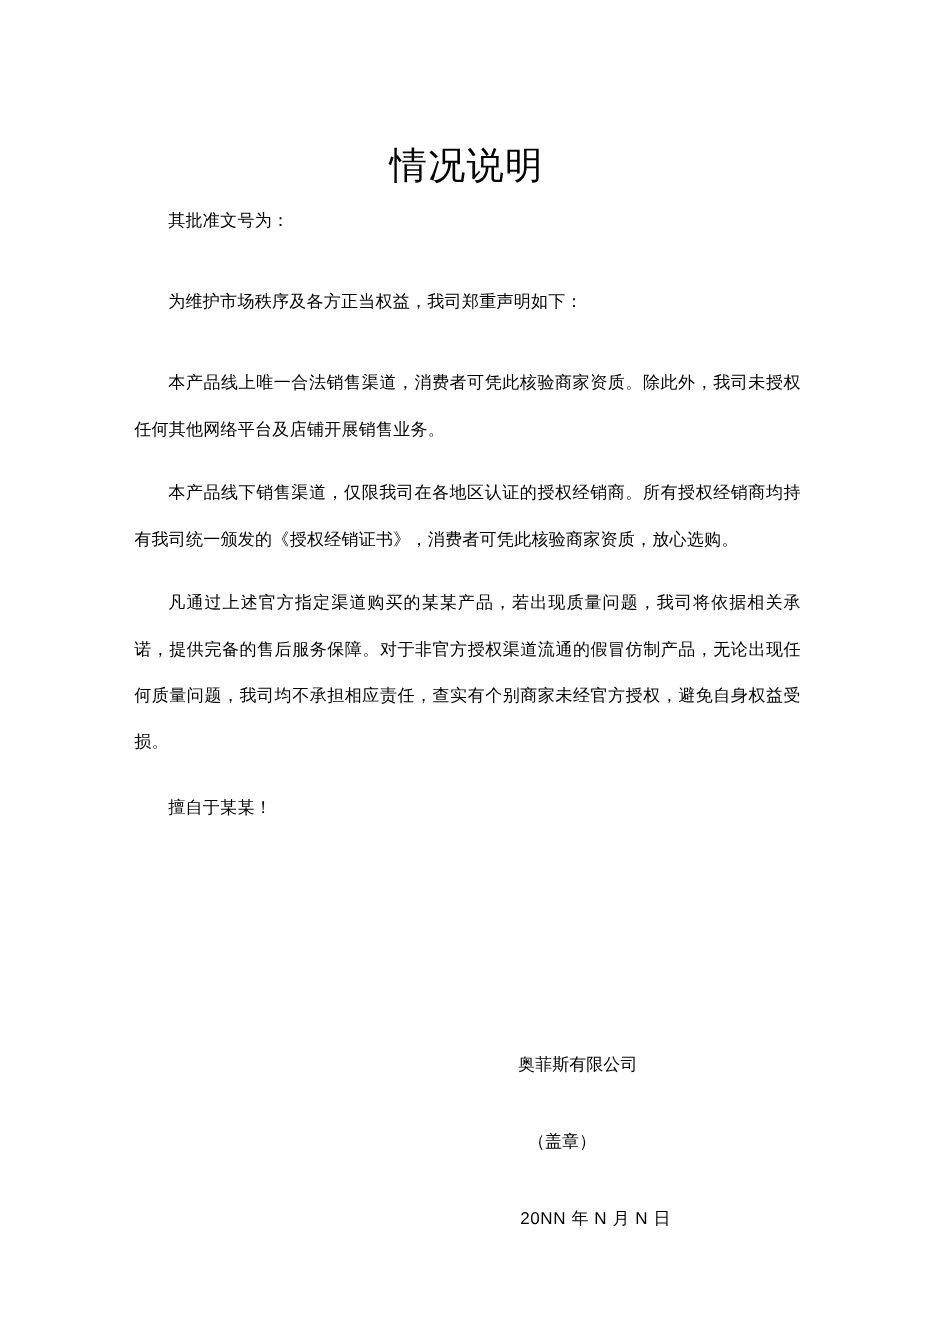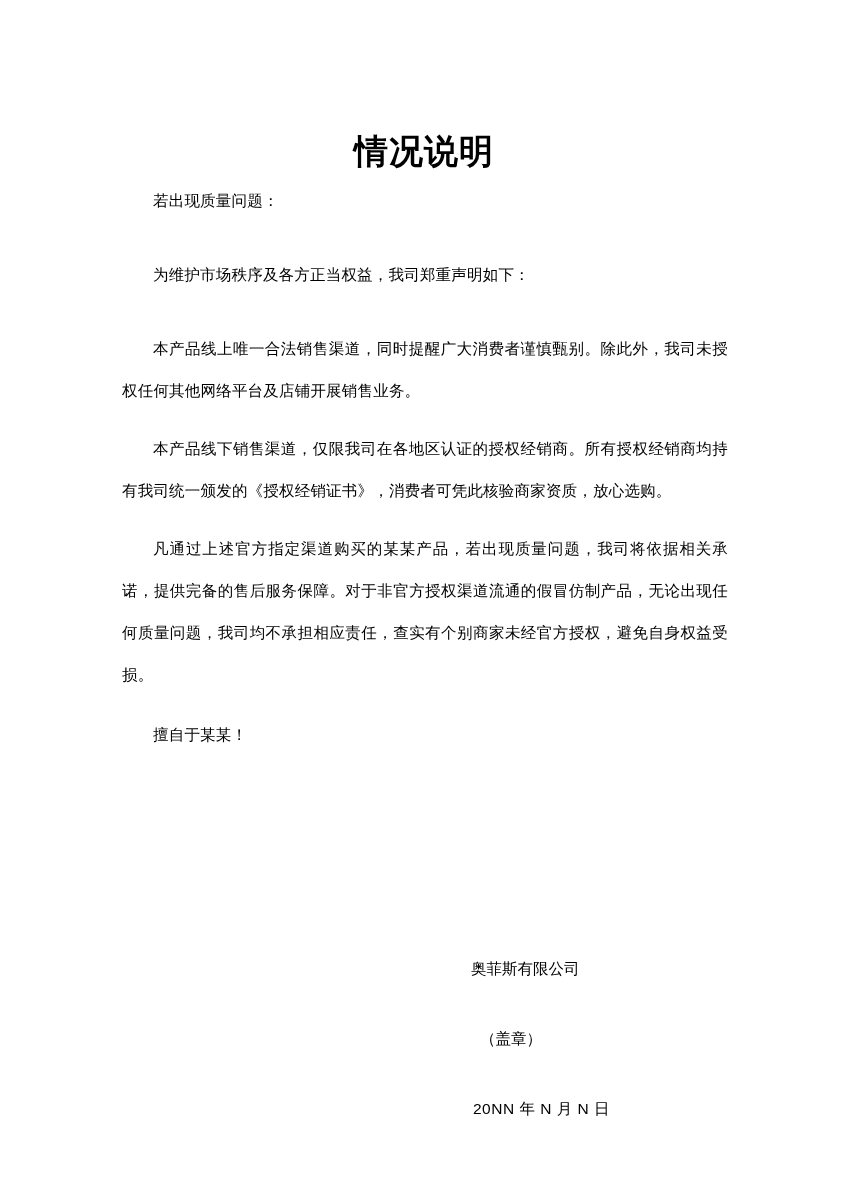--- a/index.html
+++ b/index.html
@@ -24,21 +24,21 @@
     overflow: hidden;
   }
 
   .doc-title {
     position: absolute;
     left: 0;
     top: 106px;
     width: 848px;
     text-align: center;
     font-size: 34px;
-    font-weight: bold;
+    font-weight: normal;
     letter-spacing: 1px;
     line-height: 44px;
   }
 
   .body-block {
     position: absolute;
     left: 122px;
     top: 180px;
     width: 606px;
   }
@@ -94,35 +94,35 @@
 </style>
 </head>
 <body>
 
 <div class="page">
 
   <h1 class="doc-title">情况说明</h1>
 
   <div class="body-block">
 
-    <p class="para indent">若出现质量问题：</p>
+    <p class="para indent">其批准文号为：</p>
 
     <div class="gap-sm"></div>
 
 
     <div class="gap-sm"></div>
 
     <p class="para indent">为维护市场秩序及各方正当权益，我司郑重声明如下：</p>
 
     <div class="gap-sm"></div>
 
 
     <div class="gap-sm"></div>
 
-    <p class="para indent">本产品线上唯一合法销售渠道，同时提醒广大消费者谨慎甄别。除此外，我司未授权任何其他网络平台及店铺开展销售业务。</p>
+    <p class="para indent">本产品线上唯一合法销售渠道，消费者可凭此核验商家资质。除此外，我司未授权任何其他网络平台及店铺开展销售业务。</p>
 
     <div class="gap-sm"></div>
 
     <p class="para indent">本产品线下销售渠道，仅限我司在各地区认证的授权经销商。所有授权经销商均持有我司统一颁发的《授权经销证书》，消费者可凭此核验商家资质，放心选购。</p>
 
     <div class="gap-sm"></div>
 
     <p class="para indent">凡通过上述官方指定渠道购买的某某产品，若出现质量问题，我司将依据相关承诺，提供完备的售后服务保障。对于非官方授权渠道流通的假冒仿制产品，无论出现任何质量问题，我司均不承担相应责任，查实有个别商家未经官方授权，避免自身权益受损。</p>
 
     <div class="gap-md"></div>

